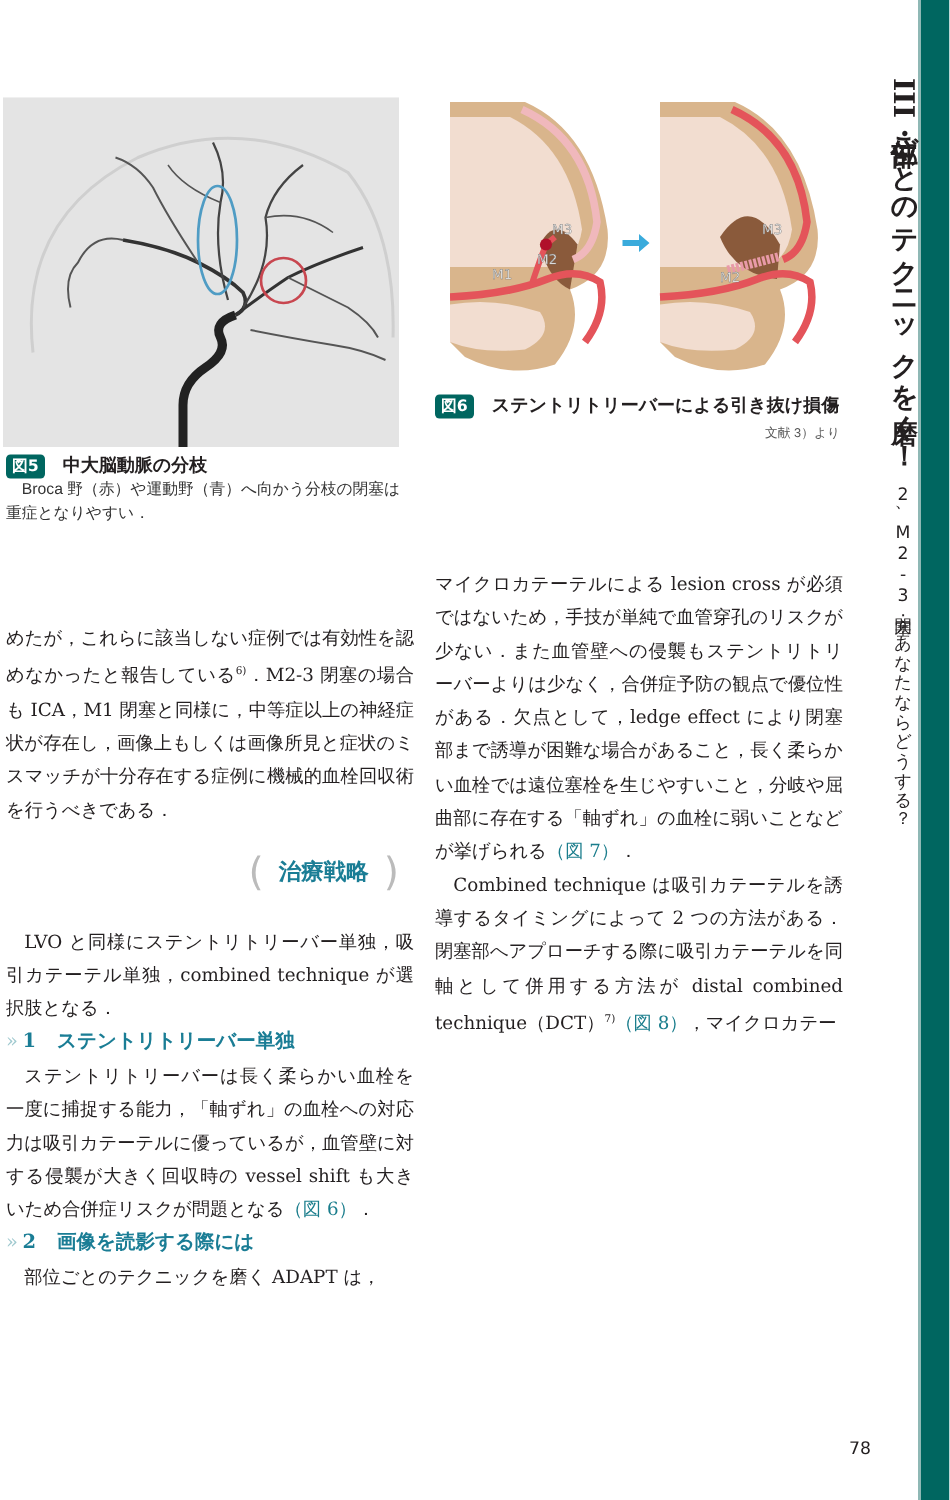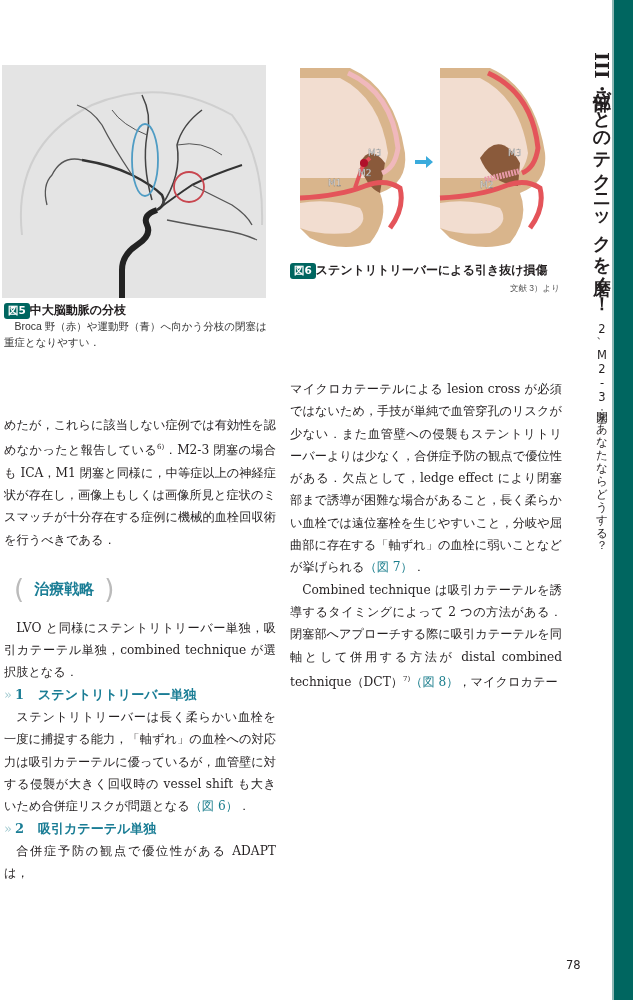--- a/index.html
+++ b/index.html
@@ -27,21 +27,21 @@
   }
   
   .fig5-img {
     position:absolute; left:2px; top:65px; width:264px; height:233px;
     background:#e6e6e6; overflow:hidden;
   }
   .fig5-img svg { width:100%; height:100%; display:block; }
   .fig-caption { position:absolute; font-family:"DejaVu Sans", sans-serif; font-size:11.5px; }
   .fig-label {
     display:inline-block; background:#006660; color:#fff; font-weight:bold;
-    font-size:10.5px; padding:1px 4px; border-radius:3px; margin-right:0;
+    font-size:10.5px; padding:1px 4px; border-radius:3px; margin-right:12px;
   }
   .fig-title { font-weight:bold; color:#231f20; font-size:12px; }
   .fig5-cap { left:4px; top:302px; width:270px; }
   .fig5-desc {
     position:absolute; left:4px; top:318px; width:270px;
     font-family:Liberation Sans, sans-serif; font-size:10.5px; line-height:16px; color:#333; text-indent:1em;
   }
   
   .fig6-img { position:absolute; left:300px; top:68px; width:283px; height:185px; }
   .fig6-img svg { width:100%; height:100%; display:block; }
@@ -54,22 +54,22 @@
   .col {
     position:absolute; font-size:12.2px; line-height:22.3px; color:#231f20; text-align:justify;
   }
   .col-left { left:4px; top:378px; width:272px;margin-top:36px; }
   .col-right { left:290px; top:378px; width:272px; }
   .col p { margin:0; }
   .indent { text-indent:1em; }
   .fig-ref { color:#1a7d8c; }
   .sup { font-size:7px; vertical-align:super; }
   .section-head {
-    text-align:left; margin:12px 0 14px 0; font-family:"DejaVu Sans", sans-serif;
-    font-size:15px; font-weight:bold; color:#1a7d95; height:40px; line-height:52px;
+    text-align:right; margin:12px 0 14px 0; font-family:"DejaVu Sans", sans-serif;
+    font-size:15px; font-weight:bold; color:#1a7d95; height:40px; line-height:36px;
   }
   .paren { color:#bbbbbb; font-weight:normal; font-size:26px; vertical-align:middle; margin:0 10px; }
   .sub-head { color:#1a7d95; font-weight:bold; font-size:13px; }
   .sub-head .chev { color:#9fc9cf; font-weight:normal; margin-right:3px; }
   .sub-head .num { margin-right:14px; }
   .page-num {
     position:absolute; left:566px; top:958px; font-family:"DejaVu Sans", sans-serif;
     font-size:11.5px; color:#231f20;
   }
 </style>
@@ -146,22 +146,22 @@
 <div class="fig6-src">文献 3）より</div>
 
 <div class="col col-left">
   <p><span>めたが，これらに該当しない症例では有効性を認めなかったと報告している</span><span class="sup">6)</span><span>．M2-3 閉塞の場合も ICA，M1 閉塞と同様に，中等症以上の神経症状が存在し，画像上もしくは画像所見と症状のミスマッチが十分存在する症例に機械的血栓回収術を行うべきである．</span></p>
   <div class="section-head">
     <span class="paren">(</span><span>治療戦略</span><span class="paren">)</span>
   </div>
   <p class="indent">LVO と同様にステントリトリーバー単独，吸引カテーテル単独，combined technique が選択肢となる．</p>
   <div class="sub-head"><span class="chev">»</span><span class="num">1</span><span>ステントリトリーバー単独</span></div>
   <p class="indent"><span>ステントリトリーバーは長く柔らかい血栓を一度に捕捉する能力，「軸ずれ」の血栓への対応力は吸引カテーテルに優っているが，血管壁に対する侵襲が大きく回収時の vessel shift も大きいため合併症リスクが問題となる</span><span class="fig-ref">（図 6）</span><span>．</span></p>
-  <div class="sub-head"><span class="chev">»</span><span class="num">2</span><span>吸引カテーテル単独</span></div>
-  <p class="indent">合併症予防の観点で優位性がある ADAPT は，</p>
+  <div class="sub-head"><span class="chev">»</span><span class="num">2</span><span>画像を読影する際には</span></div>
+  <p class="indent">部位ごとのテクニックを磨く ADAPT は，</p>
 </div>
 
 <div class="col col-right">
   <p><span>マイクロカテーテルによる lesion cross が必須ではないため，手技が単純で血管穿孔のリスクが少ない．また血管壁への侵襲もステントリトリーバーよりは少なく，合併症予防の観点で優位性がある．欠点として，ledge effect により閉塞部まで誘導が困難な場合があること，長く柔らかい血栓では遠位塞栓を生じやすいこと，分岐や屈曲部に存在する「軸ずれ」の血栓に弱いことなどが挙げられる</span><span class="fig-ref">（図 7）</span><span>．</span></p>
   <p class="indent"><span>Combined technique は吸引カテーテルを誘導するタイミングによって 2 つの方法がある．閉塞部へアプローチする際に吸引カテーテルを同軸として併用する方法が distal combined technique（DCT）</span><span class="sup">7)</span><span class="fig-ref">（図 8）</span><span>，マイクロカテー</span></p>
 </div>
 
 <div class="page-num">78</div>
 
 </body></html>

